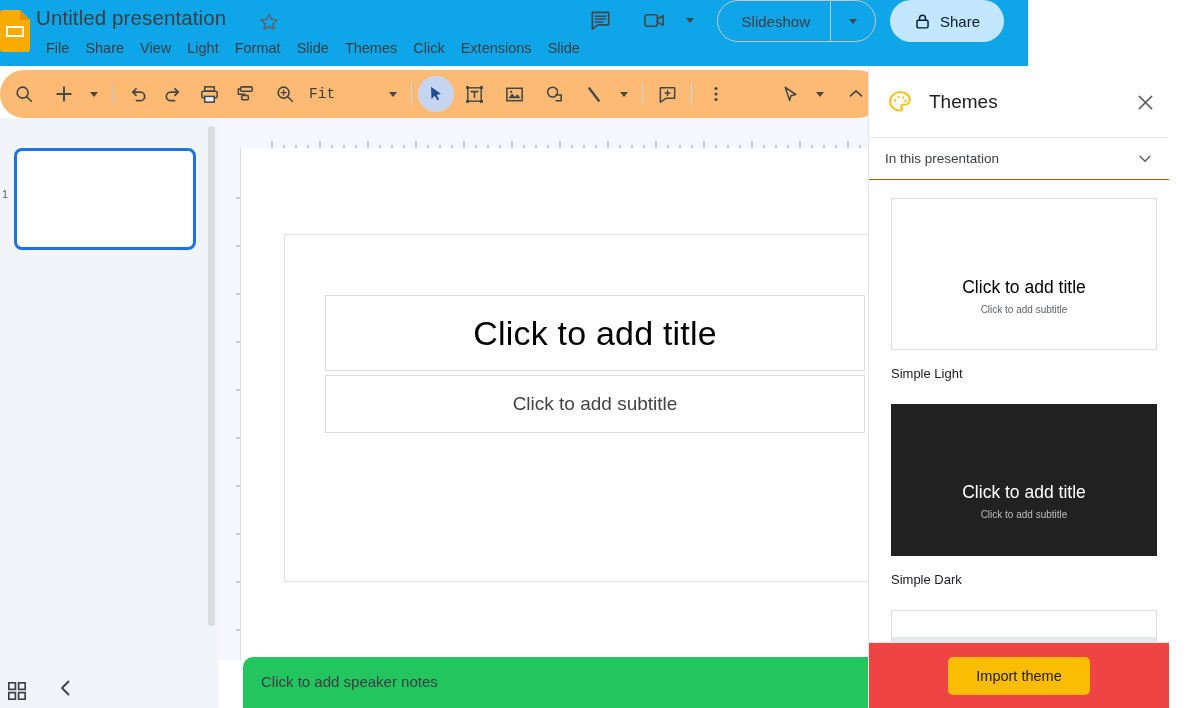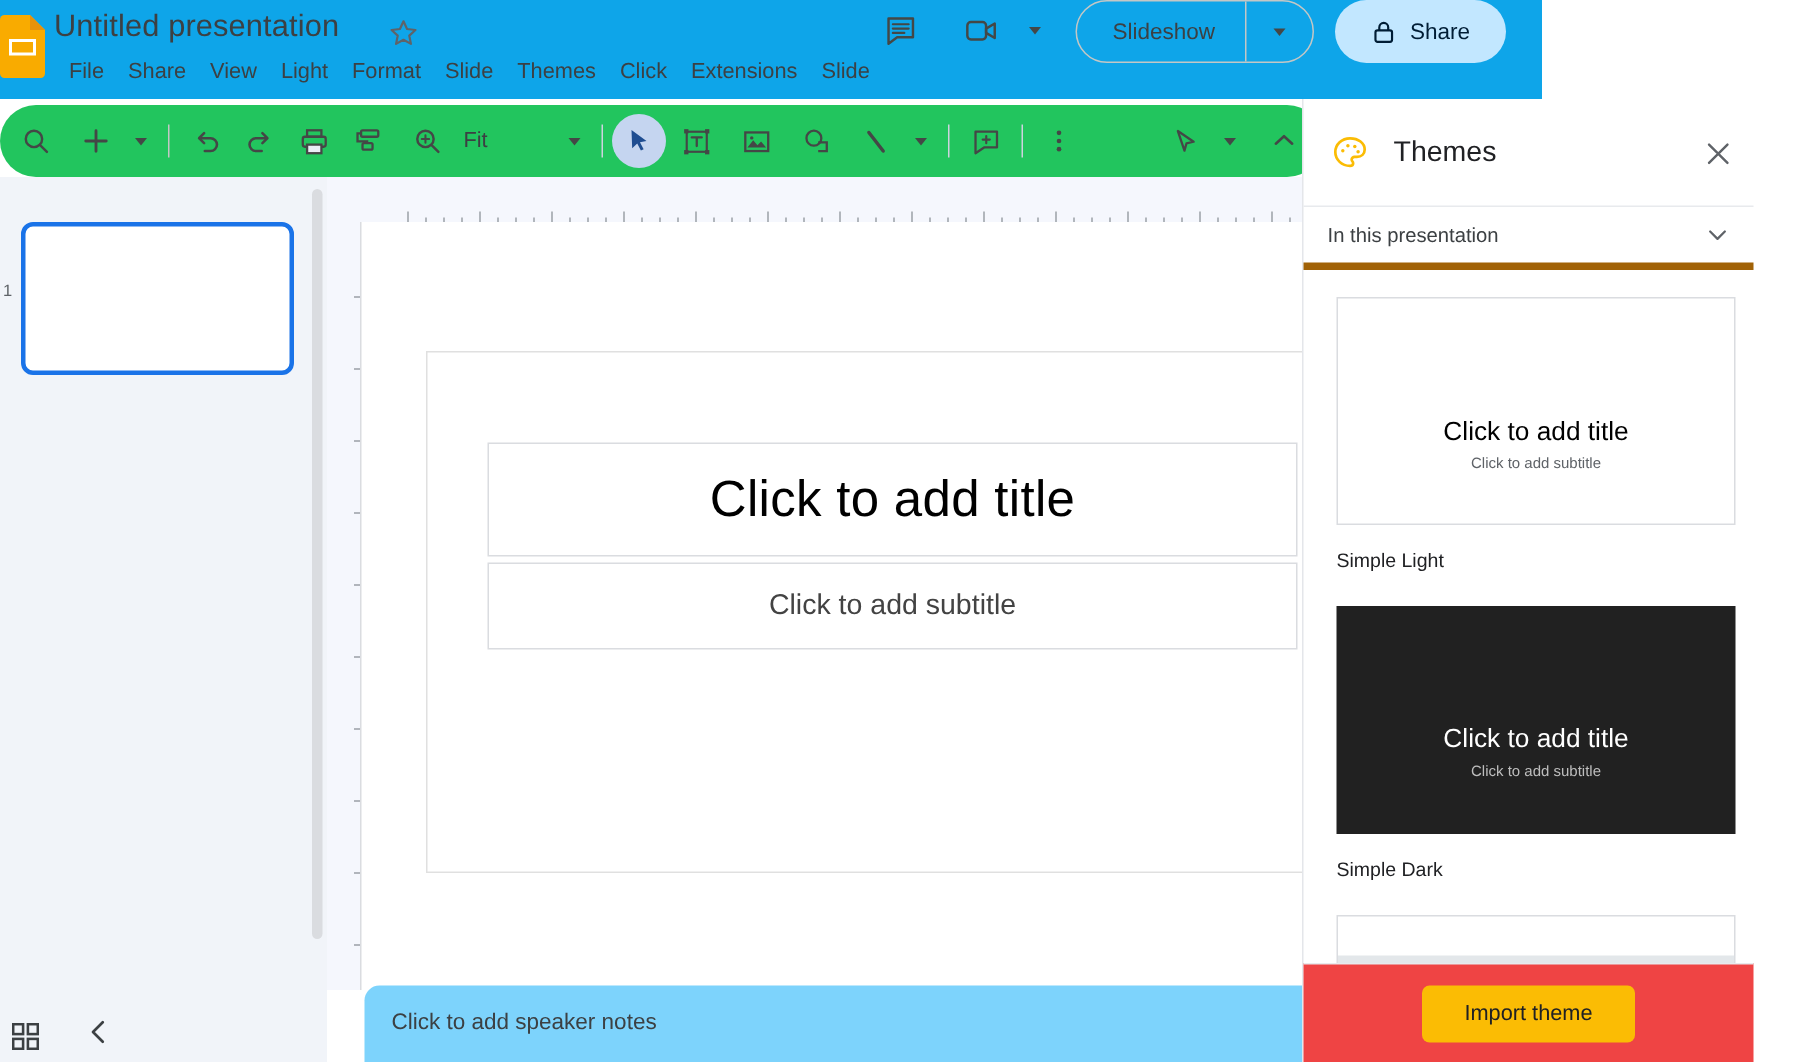--- a/index.html
+++ b/index.html
@@ -26,21 +26,21 @@
   .icon-btn { width: 40px; height: 40px; border-radius: 50%; display: flex; align-items: center; justify-content: center; cursor: pointer; }
   .caret { width: 0; height: 0; border-left: 4.5px solid transparent; border-right: 4.5px solid transparent; border-top: 5px solid #444746; }
   .present-group { display: flex; align-items: center; height: 42px; border: 1px solid #c4c7c5; border-radius: 21px; overflow: hidden; cursor: pointer; }
   .present-main { padding: 0 20px 0 24px; height: 100%; display: flex; align-items: center; font-size: 15px; color: #3c4043; }
   .present-div { width: 1px; height: 42px; background: #c4c7c5; }
   .present-arrow { width: 44px; height: 100%; display: flex; align-items: center; justify-content: center; }
   .share-btn { display: flex; align-items: center; gap: 9px; height: 42px; padding: 0 24px; border-radius: 21px; background: #c2e7ff; color: #001d35; font-size: 15px; cursor: pointer; }
 
   
   .toolbar { position: absolute; left: 0; top: 70px; width: 1200px; height: 48px; }
-  .toolbar-inner { position: absolute; left: 0px; top: 0px; width: 882px; height: 48px; background: #22c55e; border-radius: 24px; display: flex; align-items: center; padding-left: 6px; }
+  .toolbar-inner { position: absolute; left: 0px; top: 0px; width: 882px; height: 48px; background: #fdba74; border-radius: 24px; display: flex; align-items: center; padding-left: 6px; font-family: Liberation Mono, monospace; }
   .tb { width: 36px; height: 36px; border-radius: 50%; display: flex; align-items: center; justify-content: center; cursor: pointer; flex: none; }
   .tb.active { background: #c5d5f0; }
   .tb-caret { width: 24px; height: 36px; display: flex; align-items: center; justify-content: center; cursor: pointer; flex: none; }
   .tb-sep { width: 1px; height: 22px; background: #c4c7c5; margin: 0 6px; flex: none; }
   .tb-sep.faint { background: #cdd3de; }
   .zoomlabel { font-size: 14.5px; color: #3c4043; padding: 0 2px 0 6px; cursor: pointer; }
 
   
   .filmstrip { position: absolute; left: 0; top: 118px; width: 218px; height: 542px; background: #f1f4f9; }
   .slide-row { position: absolute; left: 0px; top: 30px; width: 206px; height: 102px; }
@@ -56,34 +56,34 @@
 
   .slide-surface { position: absolute; left: 43px; top: 86px; width: 620px; height: 348px; background: #ffffff; border: 1px solid #e0e0e0; }
   .ph { position: absolute; border: 1px solid #dadce0; display: flex; align-items: center; justify-content: center; cursor: text; }
   .ph-title { left: 40px; top: 60px; width: 540px; height: 76px; }
   .ph-title span { font-size: 34px; color: #000000; letter-spacing: .2px; }
   .ph-sub { left: 40px; top: 140px; width: 540px; height: 58px; }
   .ph-sub span { font-size: 19px; color: #434343; }
   .notes-handle { position: absolute; left: 300px; top: 512px; width: 60px; height: 4px; background: #80868b; border-radius: 2px; cursor: ns-resize; }
 
   
-  .notes { position: absolute; left: 243px; top: 657px; width: 637px; height: 51px; background: #7dd3fc; border-radius: 10px 10px 0 0; cursor: text; }
+  .notes { position: absolute; left: 243px; top: 657px; width: 637px; height: 51px; background: #22c55e; border-radius: 10px 10px 0 0; cursor: text; }
   .notes-text { position: absolute; left: 18px; top: 16px; font-size: 15px; color: #3c4043; }
 
   
   .bottombar { position: absolute; left: 0; top: 660px; width: 218px; height: 48px; background: #f1f4f9; }
   .grid-icon-btn { position: absolute; left: 0px; top: 16px; width: 34px; height: 30px; display: flex; align-items: center; justify-content: center; cursor: pointer; }
   .collapse-btn { position: absolute; left: 52px; top: 14px; width: 28px; height: 28px; display: flex; align-items: center; justify-content: center; cursor: pointer; }
 
   
   .panel { position: absolute; left: 868px; top: 66px; width: 318px; height: 642px; background: #ffffff; border-left: 1px solid #e4e6ea; }
   .panel-head { position: absolute; left: 0; top: 0; width: 300px; height: 72px; display: flex; align-items: center; padding-left: 18px; gap: 16px; border-bottom: 1px solid #e8eaed; }
   .panel-title { font-size: 19px; color: #202124; }
   .panel-close { position: absolute; right: 8px; top: 20px; width: 32px; height: 32px; display: flex; align-items: center; justify-content: center; cursor: pointer; }
-  .section-row { position: absolute; left: 0; top: 72px; width: 300px; height: 42px; display: flex; align-items: center; padding: 0 16px; justify-content: space-between; border-bottom: 5px solid #a16207; cursor: pointer; }
+  .section-row { position: absolute; left: 0; top: 72px; width: 300px; height: 42px; display: flex; align-items: center; padding: 0 16px; justify-content: space-between; border-bottom: 1px solid #a16207; cursor: pointer; }
   .section-label { font-size: 13.5px; color: #3c4043; }
 
   .themelist { position: absolute; left: 0; top: 114px; width: 300px; height: 528px; overflow: hidden; }
   .theme-card { position: absolute; left: 22px; width: 266px; cursor: pointer; }
   .theme-thumb { width: 266px; height: 152px; position: relative; overflow: hidden; }
   .theme-thumb.light { background: #ffffff; border: 1px solid #dadce0; }
   .theme-thumb.dark { background: #212121; }
   .tt-title { position: absolute; left: 0; right: 0; top: 78px; text-align: center; font-size: 17.5px; }
   .tt-sub { position: absolute; left: 0; right: 0; top: 105px; text-align: center; font-size: 10px; }
   .light .tt-title { color: #000000; }

